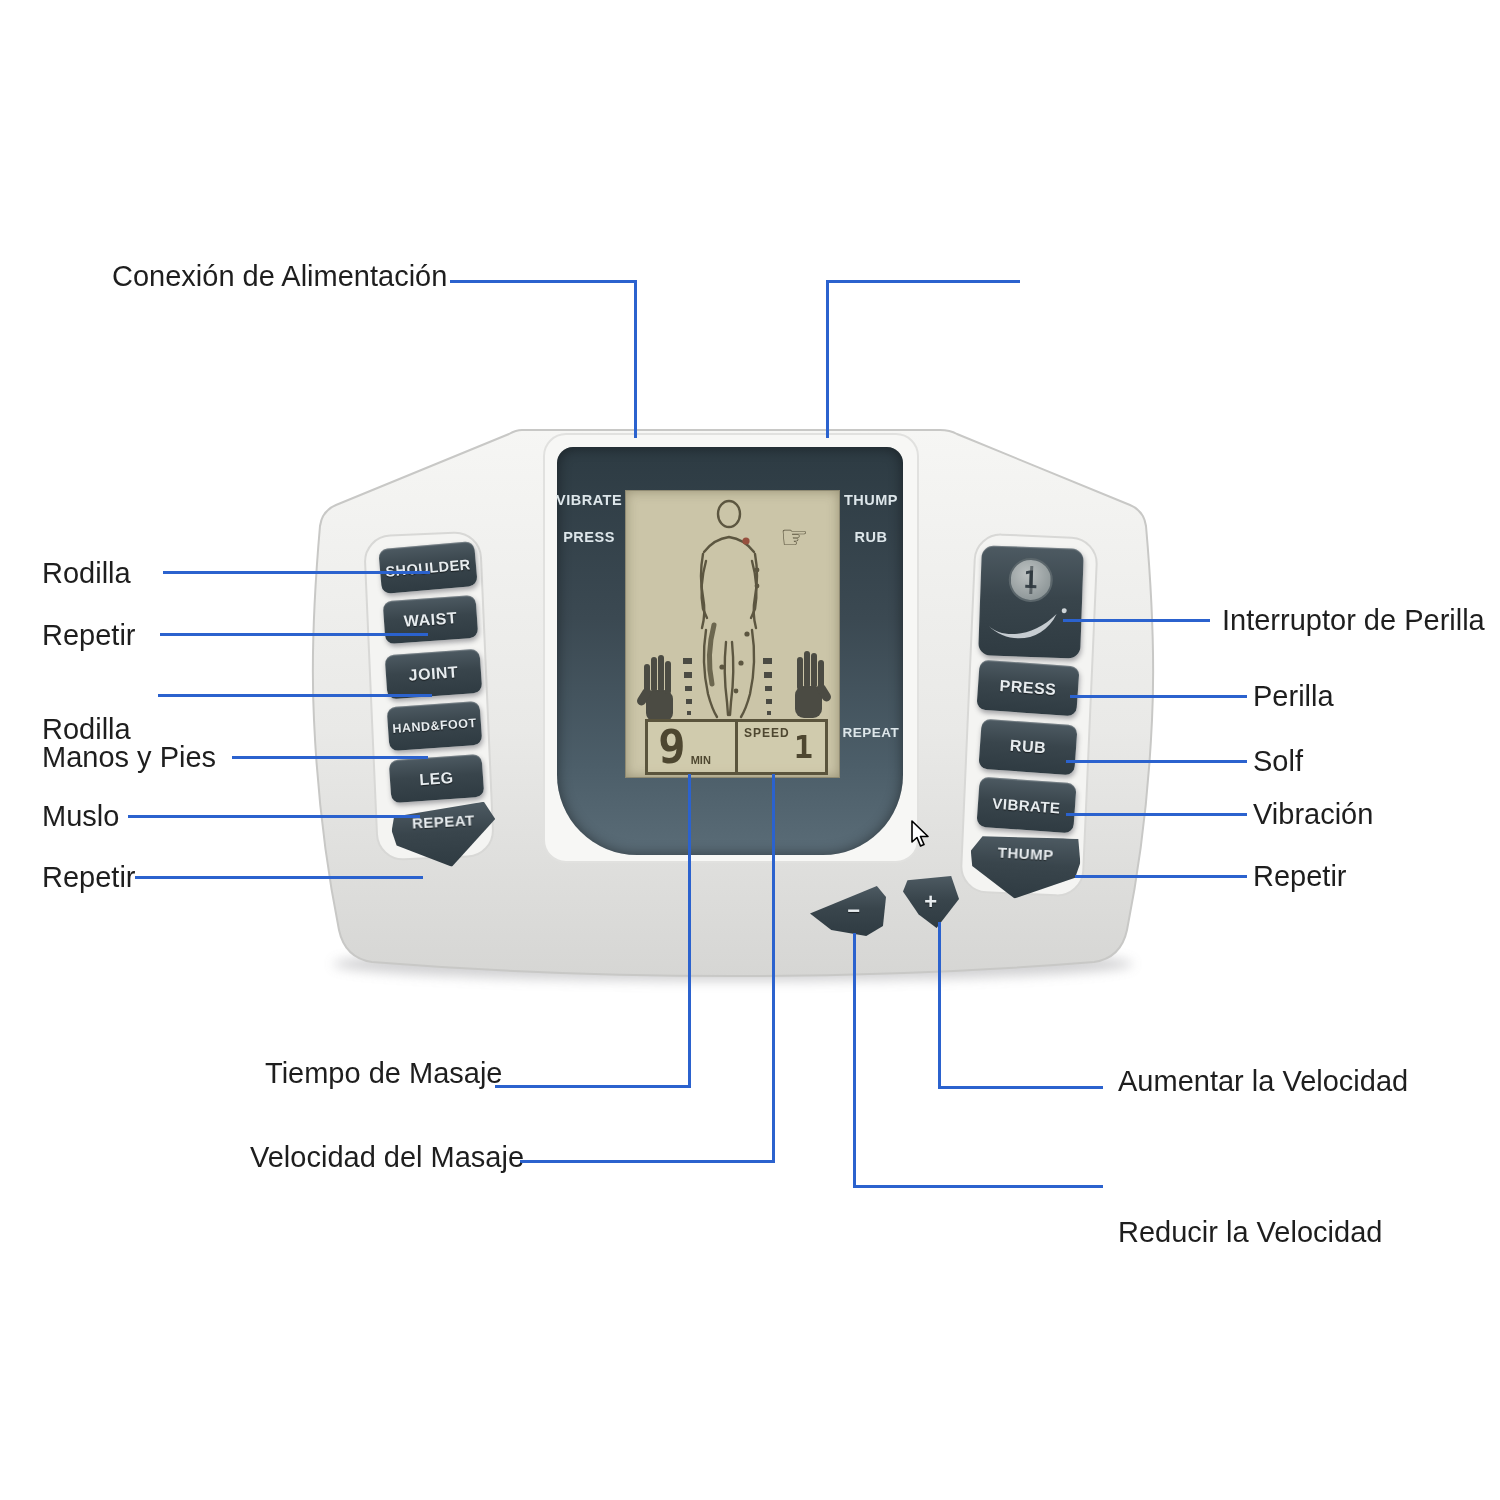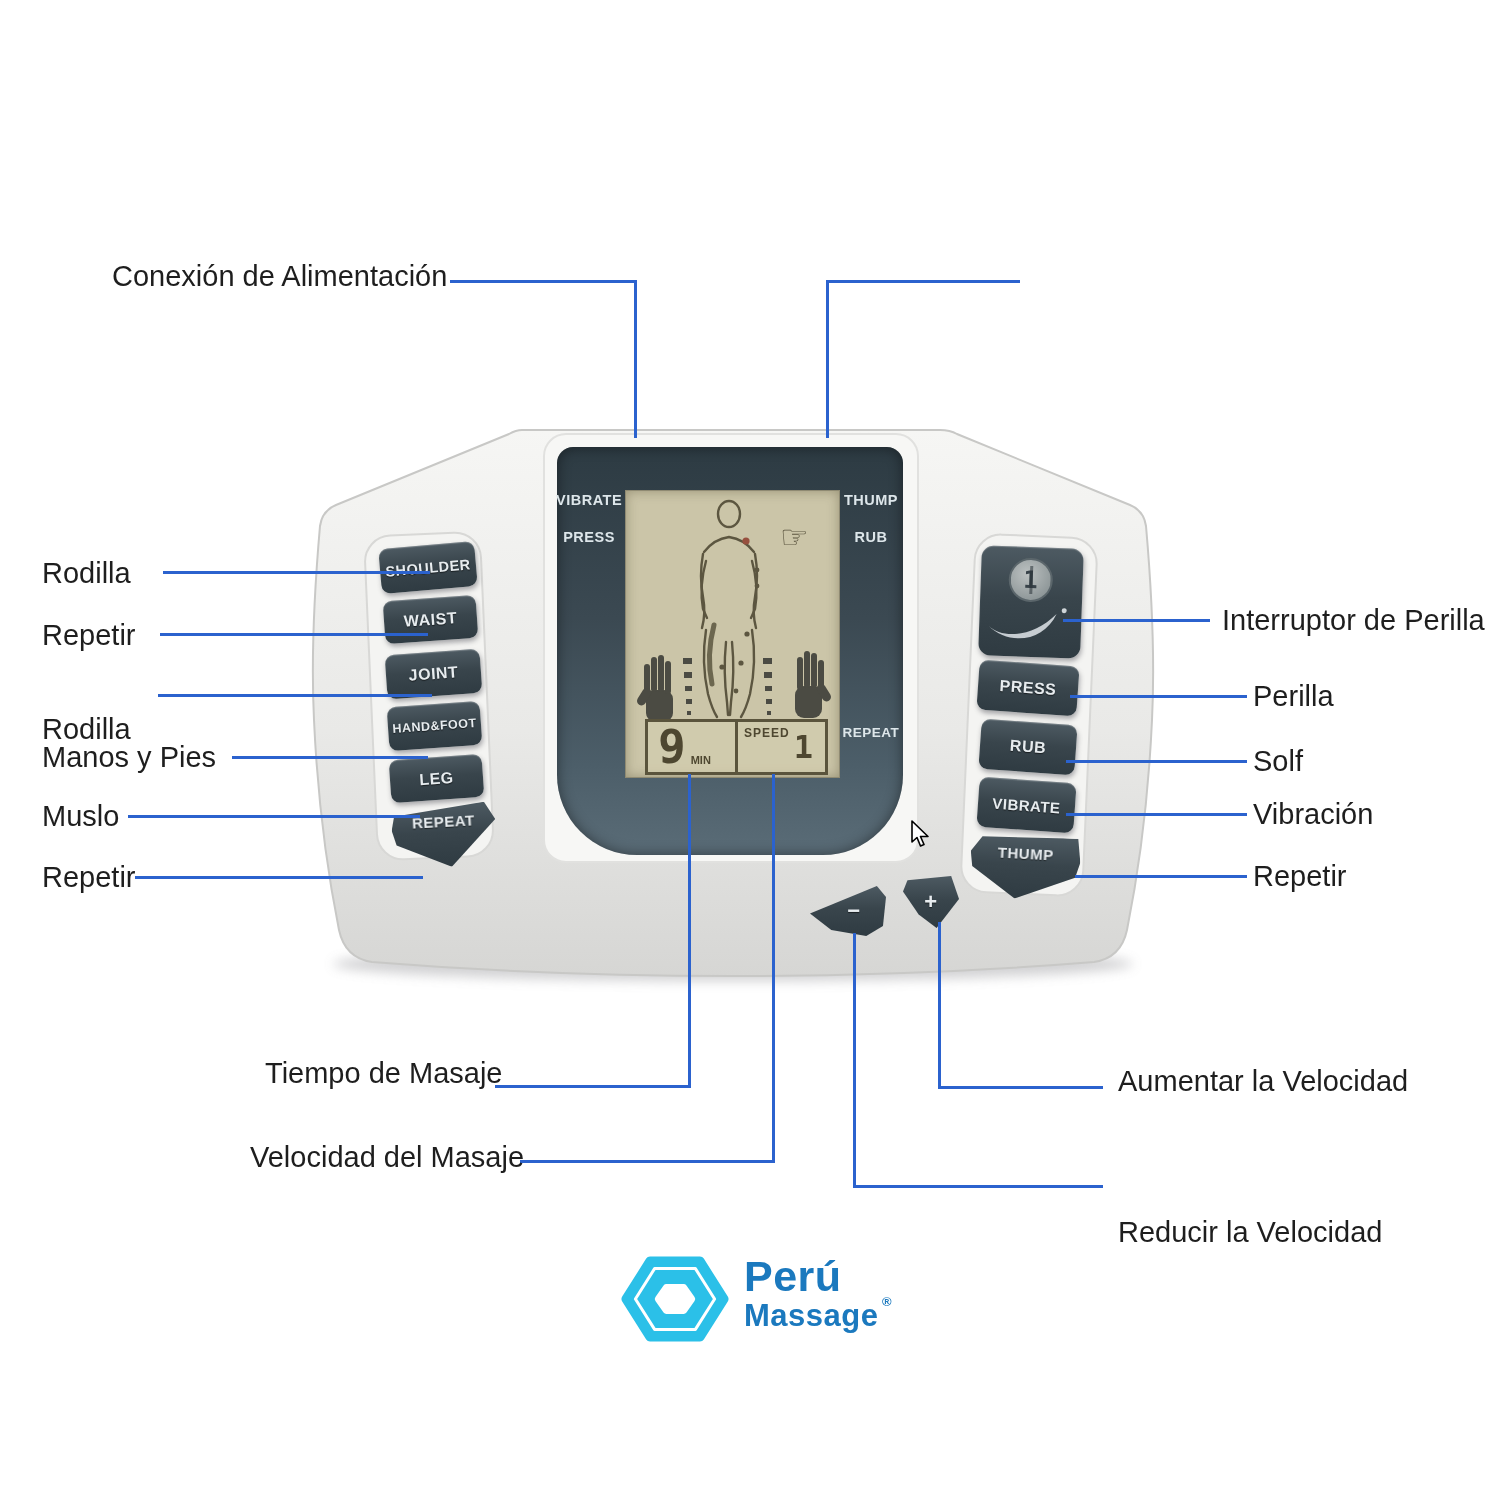--- a/index.html
+++ b/index.html
@@ -220,24 +220,14 @@
 
   <div class="lbl" style="left:265px;top:1058px">Tiempo de Masaje</div>
   <div class="lbl" style="left:250px;top:1142px">Velocidad del Masaje</div>
   <div class="lbl" style="left:1118px;top:1066px">Aumentar la Velocidad</div>
   <div class="lbl" style="left:1118px;top:1217px">Reducir la Velocidad</div>
 
   <svg class="abs" style="left:910px;top:820px" width="22" height="30" viewBox="0 0 22 30">
     <path d="M2 1 L2 22 L7 17.5 L10.5 26 L14 24.5 L10.5 16.5 L18 16.5 Z" fill="#ffffff" stroke="#000000" stroke-width="1.6" stroke-linejoin="round"></path>
   </svg>
 
-  <div class="abs" style="left:620px;top:1252px;width:300px;height:100px">
-    <svg class="abs" style="left:0;top:4px" width="110" height="86" viewBox="0 0 110 86">
-      <polygon points="30,5 80,5 104,43 80,81 30,81 6,43" fill="#2bc0e8" stroke="#2bc0e8" stroke-width="9" stroke-linejoin="round"></polygon>
-      <polygon points="34.6,12.6 75.4,12.6 94.6,43 75.4,73.4 34.6,73.4 15.4,43" fill="none" stroke="#ffffff" stroke-width="3" stroke-linejoin="round"></polygon>
-      <polygon points="46.4,31.6 63.6,31.6 71.7,43 63.6,54.4 46.4,54.4 38.3,43" fill="#ffffff" stroke="#ffffff" stroke-width="7" stroke-linejoin="round"></polygon>
-    </svg>
-    <div style="position:absolute;left:124px;top:0;font-size:43px;font-weight:800;color:#1b79be;letter-spacing:.5px">Perú</div>
-    <div style="position:absolute;left:124px;top:46px;font-size:31px;font-weight:800;color:#1b79be;letter-spacing:.5px">Massage</div>
-    <div style="position:absolute;left:262px;top:42px;font-size:13px;font-weight:bold;color:#1b79be">®</div>
-  </div>
 
 </div>
 
 </body></html>

